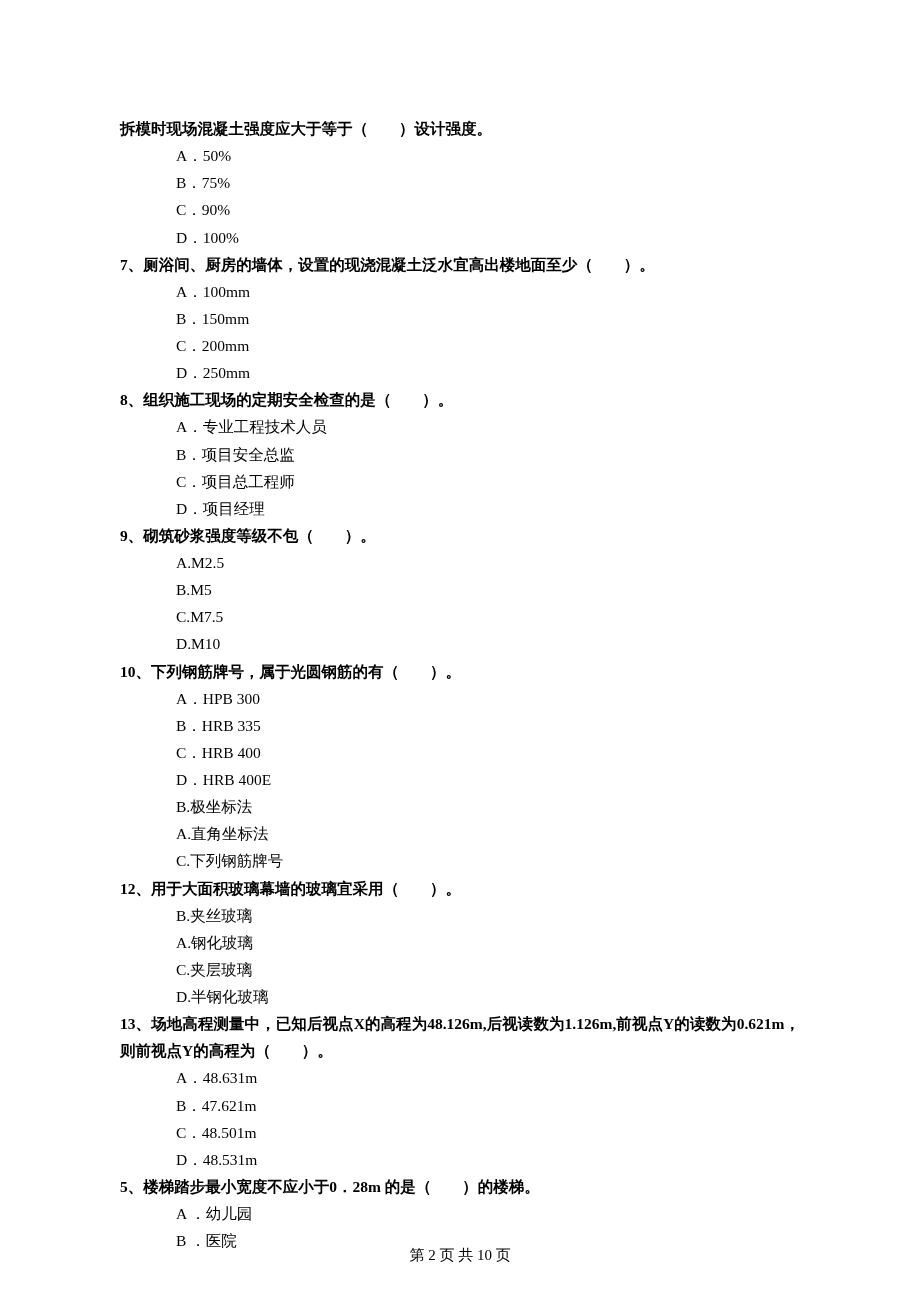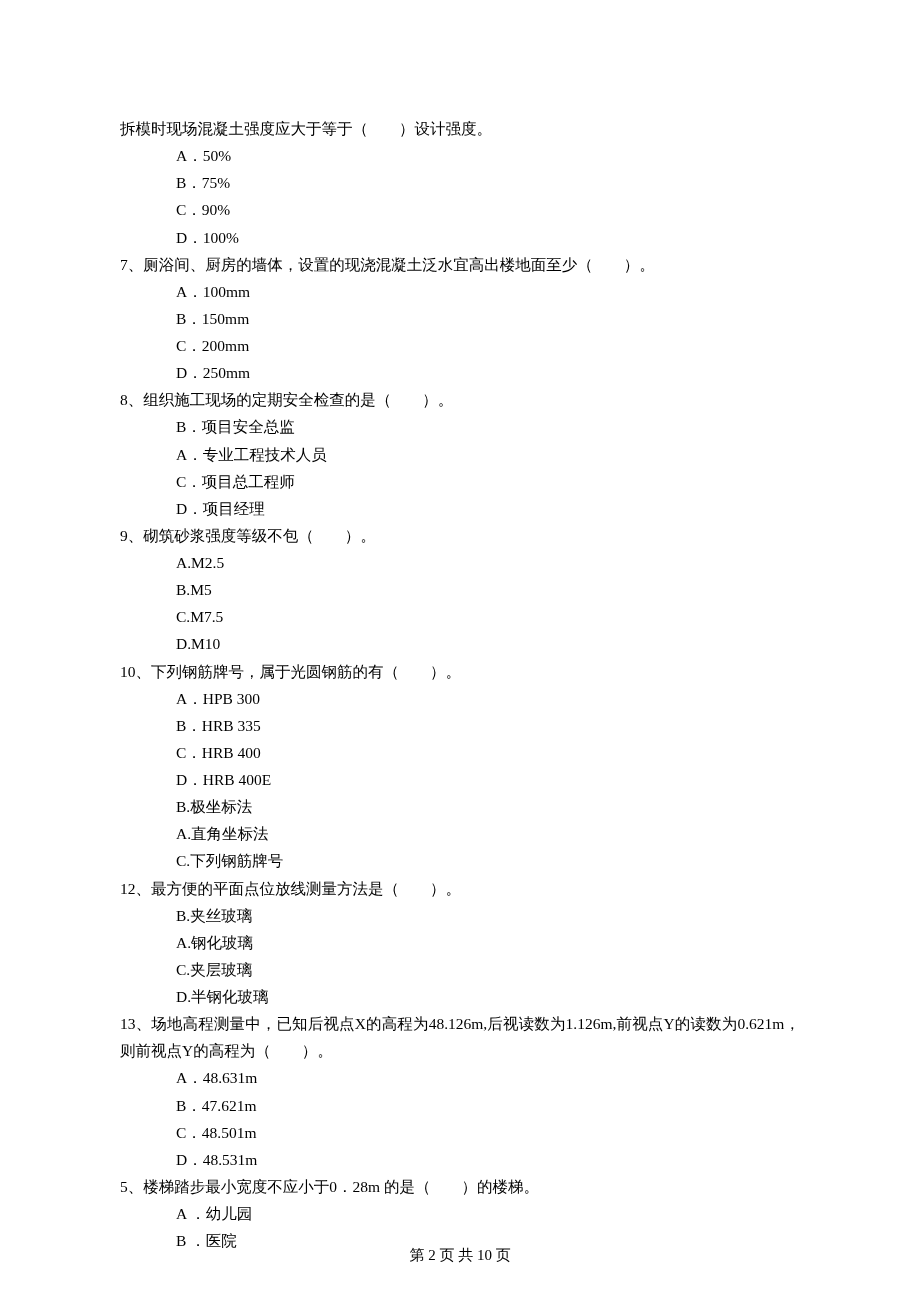--- a/index.html
+++ b/index.html
@@ -13,20 +13,21 @@
   }
   .page {
     width: 920px;
     min-height: 1302px;
     box-sizing: border-box;
     padding: 115px 120px 40px 120px;
     position: relative;
   }
   .stem {
     text-align: justify;
+    font-weight: bold;
   }
   .opt {
     padding-left: 56px;
   }
   .footer {
     position: absolute;
     bottom: 34px;
     left: 0;
     width: 100%;
     text-align: center;
@@ -44,42 +45,42 @@
   <div class="opt">C．90%</div>
   <div class="opt">D．100%</div>
 
   <div class="stem"><span>7、</span><span>厕浴间、厨房的墙体，设置的现浇混凝土泛水宜高出楼地面至少（　　）。</span></div>
   <div class="opt">A．100mm</div>
   <div class="opt">B．150mm</div>
   <div class="opt">C．200mm</div>
   <div class="opt">D．250mm</div>
 
   <div class="stem"><span>8、</span><span>组织施工现场的定期安全检查的是（　　）。</span></div>
+  <div class="opt">A．专业工程技术人员</div>
   <div class="opt">B．项目安全总监</div>
-  <div class="opt">A．专业工程技术人员</div>
   <div class="opt">C．项目总工程师</div>
   <div class="opt">D．项目经理</div>
 
   <div class="stem"><span>9、</span><span>砌筑砂浆强度等级不包（　　）。</span></div>
   <div class="opt">A.M2.5</div>
   <div class="opt">B.M5</div>
   <div class="opt">C.M7.5</div>
   <div class="opt">D.M10</div>
 
   <div class="stem"><span>10、</span><span>下列钢筋牌号，属于光圆钢筋的有（　　）。</span></div>
   <div class="opt">A．HPB 300</div>
   <div class="opt">B．HRB 335</div>
   <div class="opt">C．HRB 400</div>
   <div class="opt">D．HRB 400E</div>
 
   <div class="opt">B.极坐标法</div>
   <div class="opt">A.直角坐标法</div>
   <div class="opt">C.下列钢筋牌号</div>
 
-  <div class="stem"><span>12、</span><span>最方便的平面点位放线测量方法是（　　）。</span></div>
+  <div class="stem"><span>12、</span><span>用于大面积玻璃幕墙的玻璃宜采用（　　）。</span></div>
   <div class="opt">B.夹丝玻璃</div>
   <div class="opt">A.钢化玻璃</div>
   <div class="opt">C.夹层玻璃</div>
   <div class="opt">D.半钢化玻璃</div>
 
   <div class="stem"><span>13、</span><span>场地高程测量中，已知后视点X的高程为48.126m,后视读数为1.126m,前视点Y的读数为0.621m，则前视点Y的高程为（　　）。</span></div>
   <div class="opt">A．48.631m</div>
   <div class="opt">B．47.621m</div>
   <div class="opt">C．48.501m</div>
   <div class="opt">D．48.531m</div>

